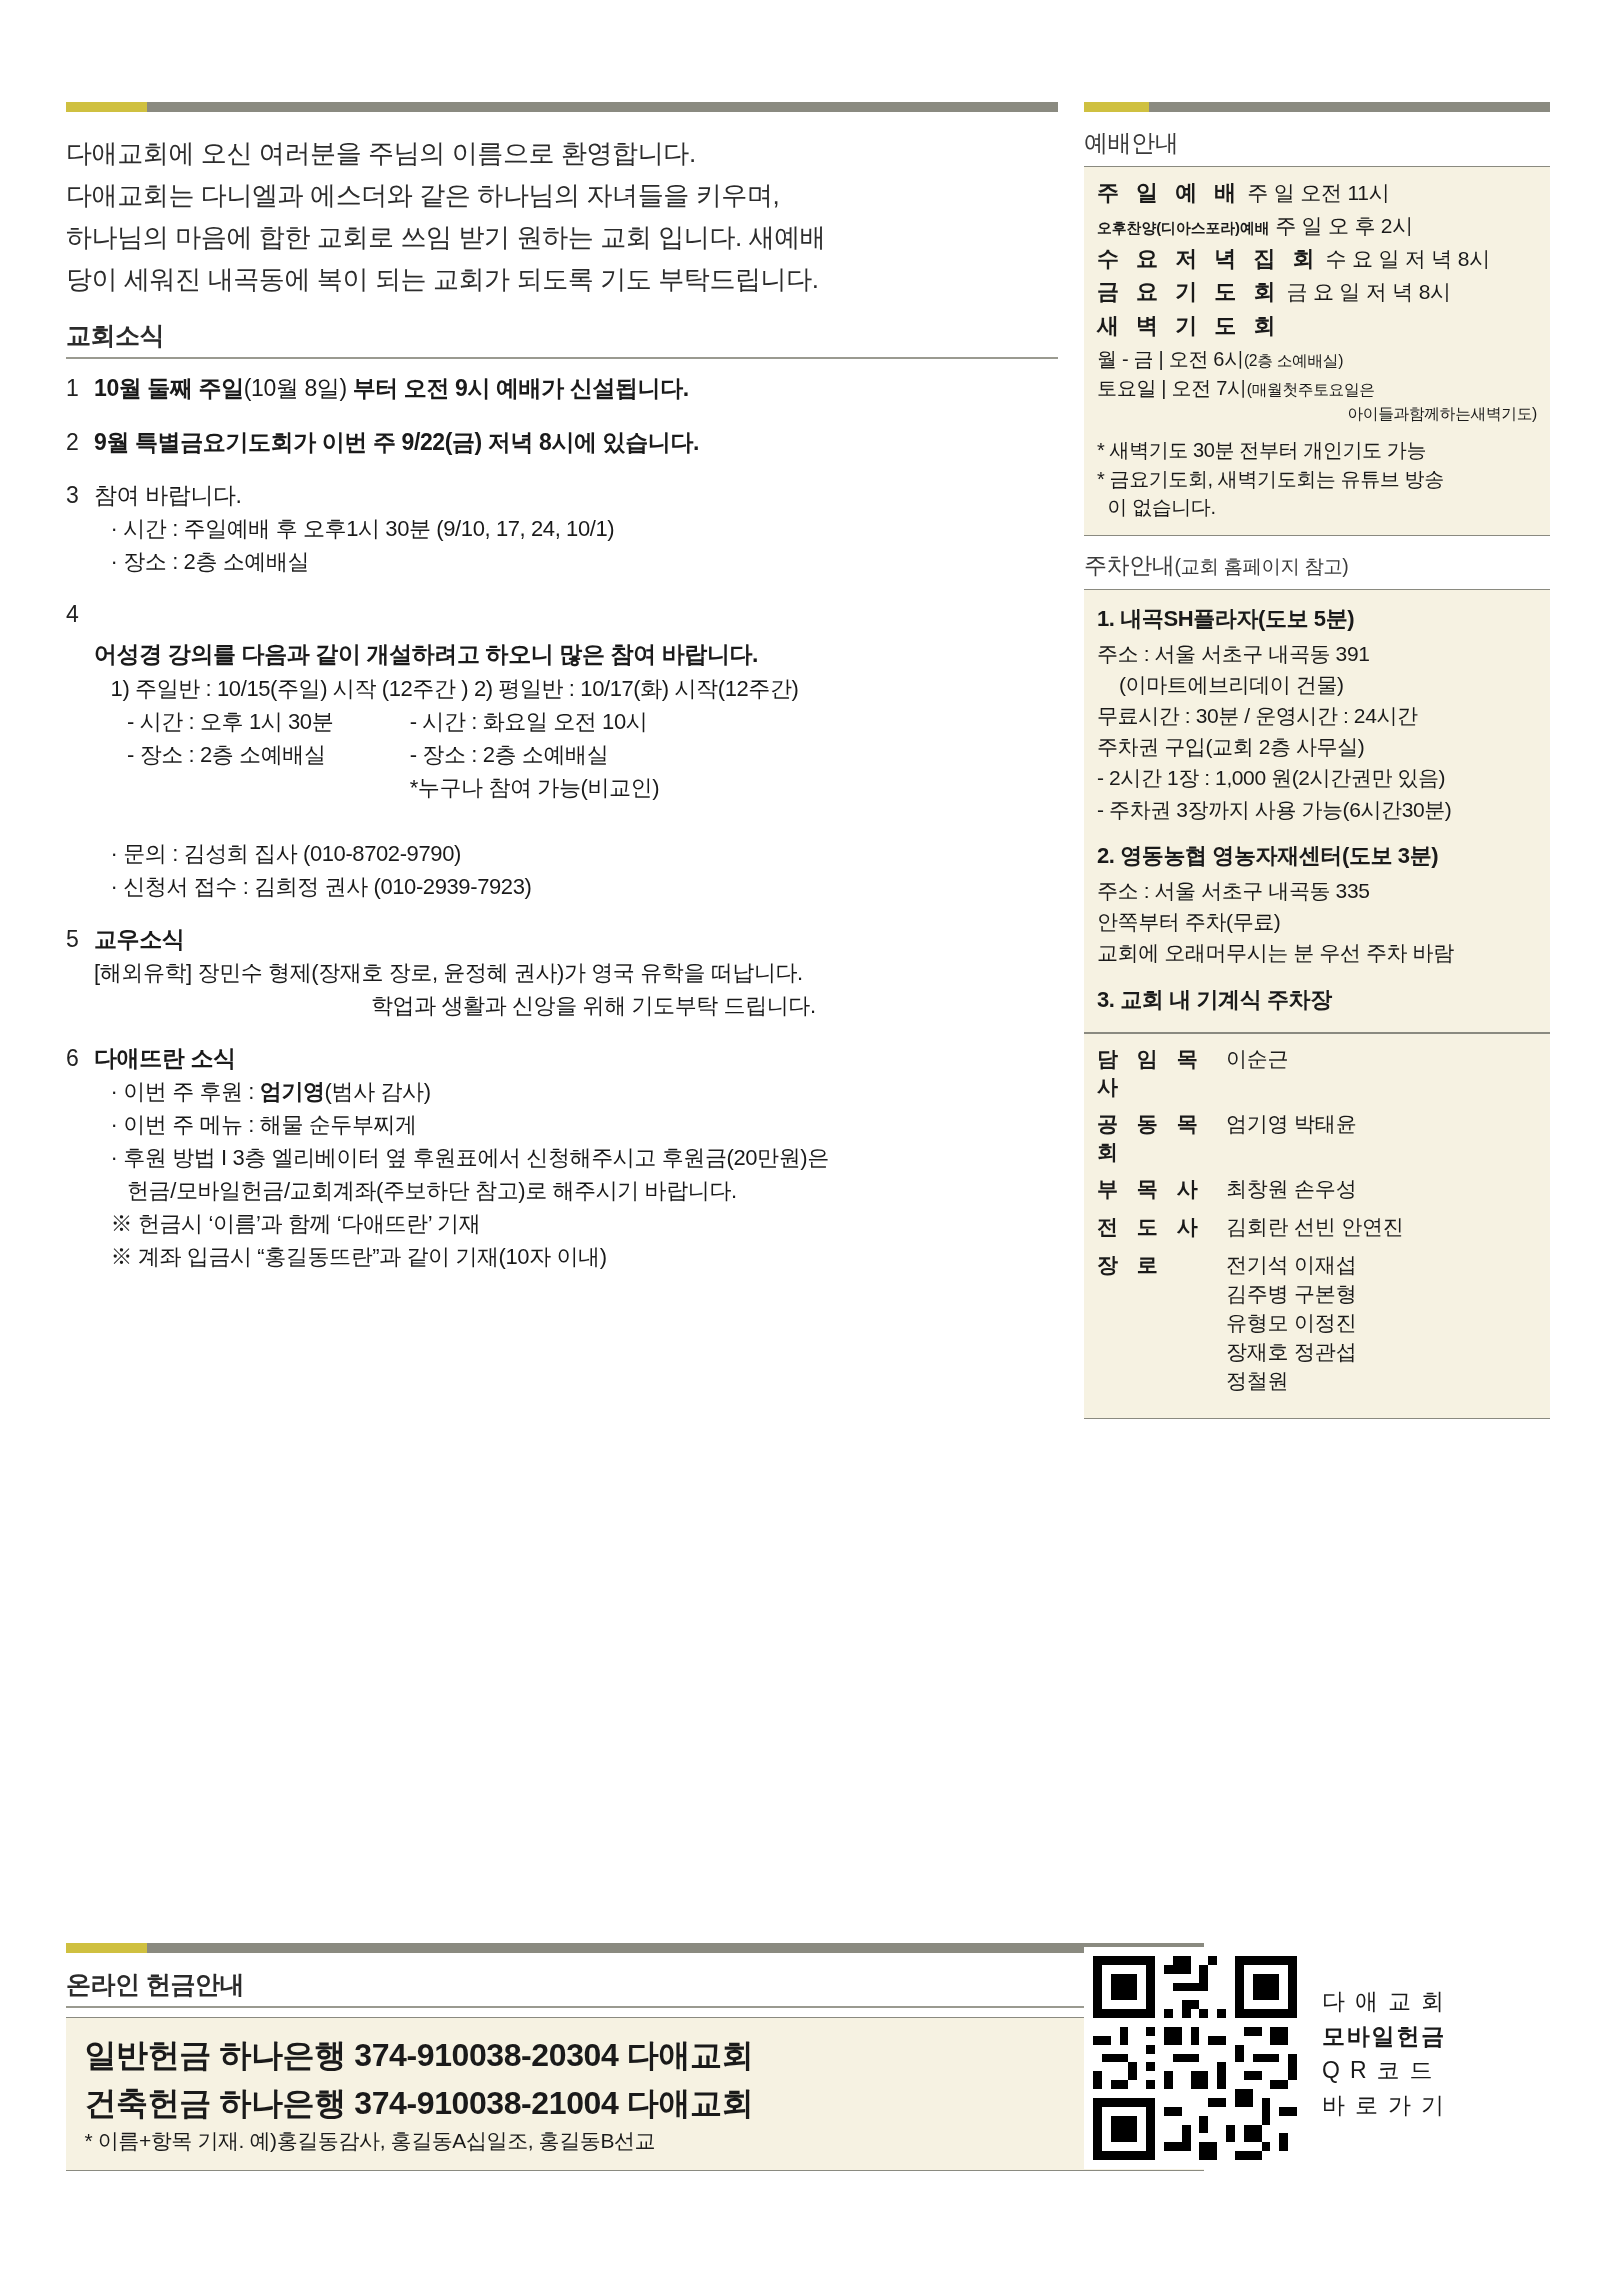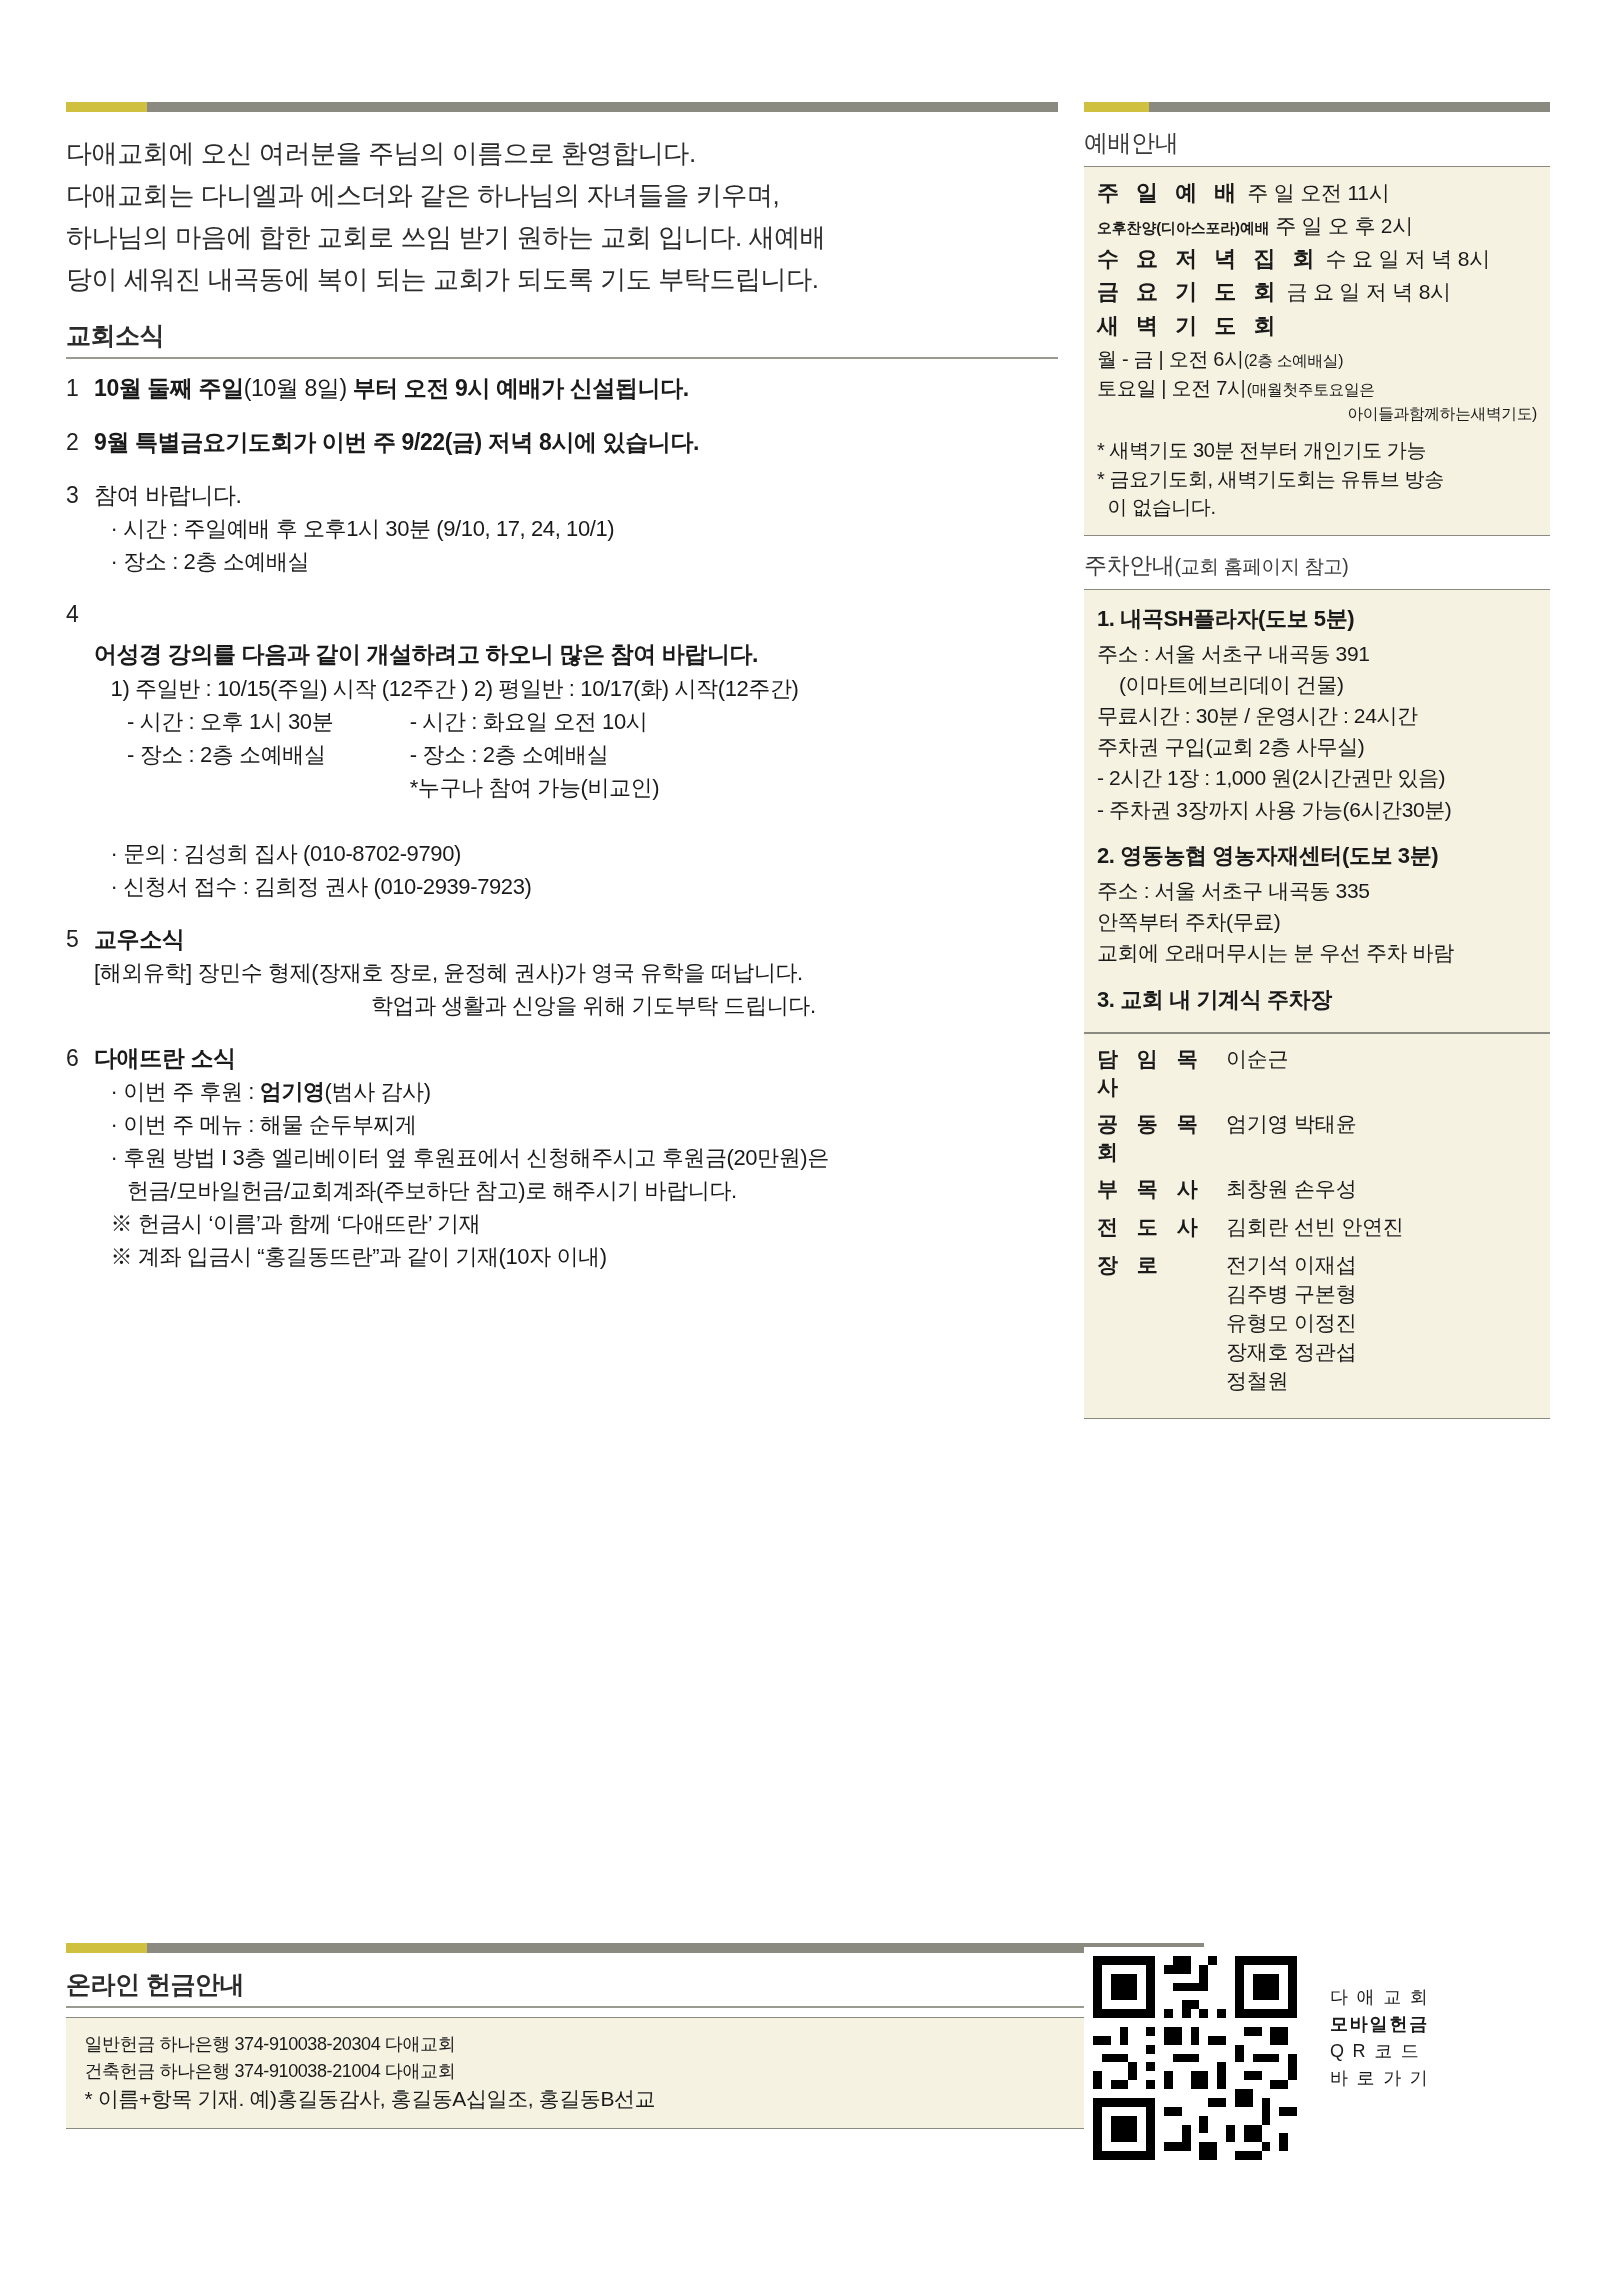--- a/index.html
+++ b/index.html
@@ -84,28 +84,28 @@
 
   
   .bottom-left { position:absolute; left:66px; top:1943px; width:1138px; }
   .offer-box {
     background:#f6f2e2;
     border-top:1.8px solid #8a8a80;
     border-bottom:1.8px solid #8a8a80;
     padding:13px 18.5px 14.8px 18.5px;
     margin-top:9.2px;
   }
-  .offer-line { font-size:18px; font-weight:normal; line-height:1.5; letter-spacing:-0.4px; }
+  .offer-line { font-size:32px; font-weight:bold; line-height:1.5; letter-spacing:-0.4px; }
   .offer-note { font-size:21px; margin-top:0; letter-spacing:-0.4px; }
 
   
   .bottom-right { position:absolute; left:1084px; top:1947px; width:466px; display:flex; align-items:flex-start; }
   .qr { width:222px; height:222px; background:#fff; position:relative; }
   .qr svg { display:block; }
-  .qr-text { margin-left:24px; padding-top:37px; font-size:18px; line-height:1.5; letter-spacing:1.8px; }
+  .qr-text { margin-left:16px; padding-top:37px; font-size:23px; line-height:1.5; letter-spacing:1.8px; }
   .qr-text .b { font-weight:bold; }
 </style>
 </head>
 <body>
 
 <div class="page">
 
   <div class="left-col">
     <div class="barrow">
       <div class="yellow"></div>

